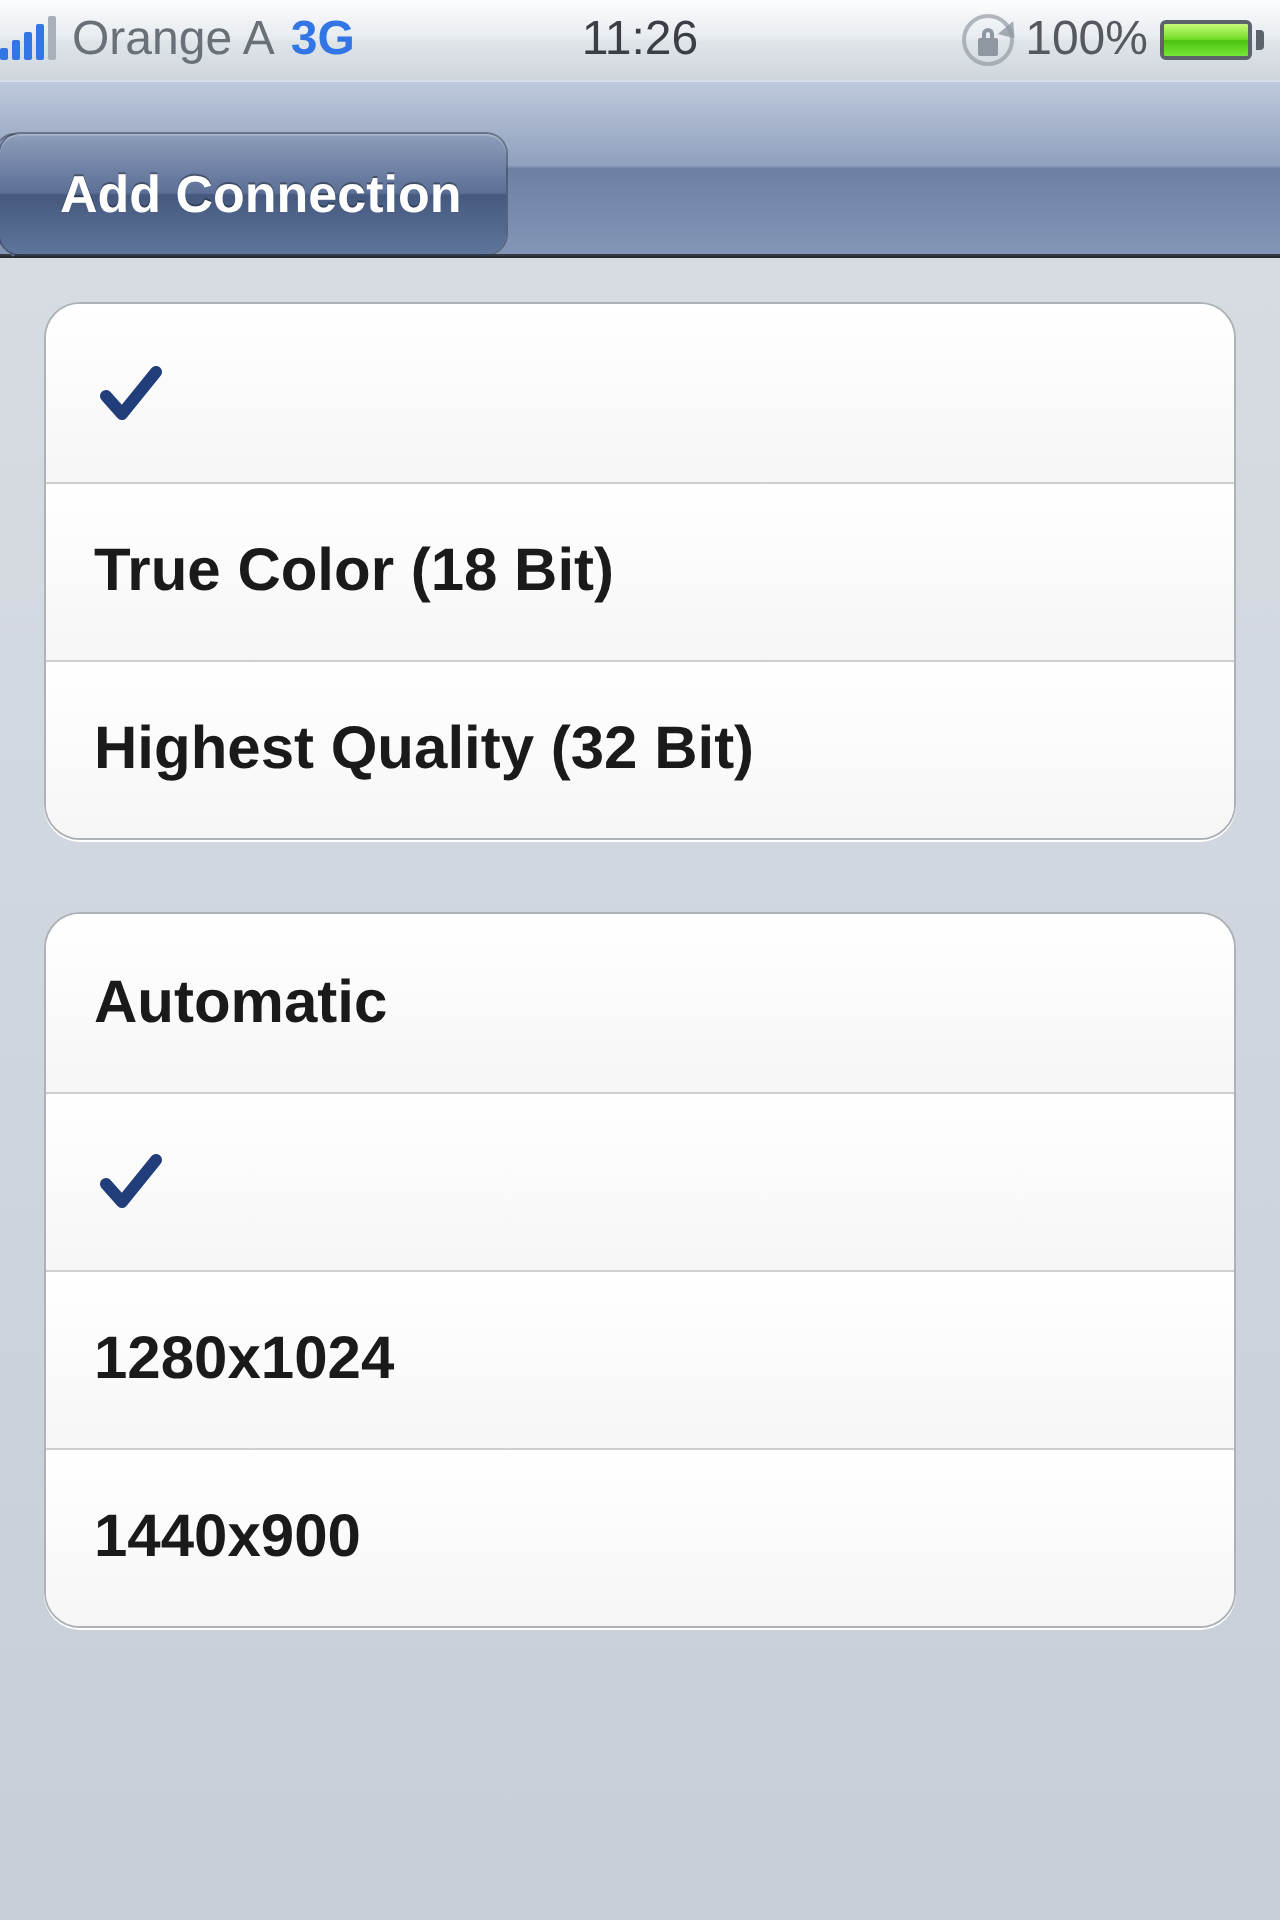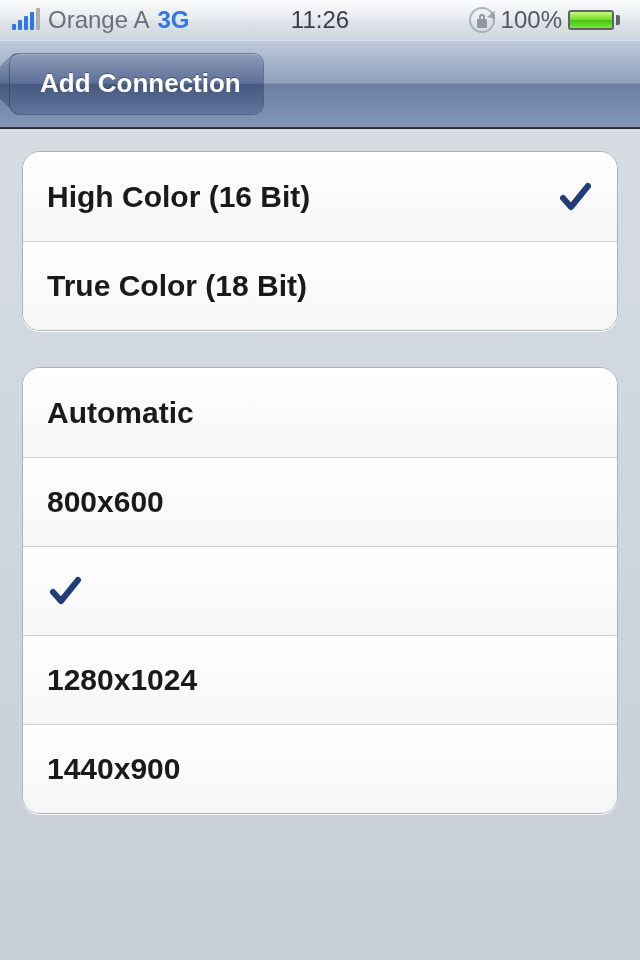--- a/index.html
+++ b/index.html
@@ -13,21 +13,21 @@
       height: 960px;
       font-family: "Helvetica Neue", Helvetica, Arial, sans-serif;
       overflow: hidden;
     }
     
     .status-bar {
       height: 40px;
       background: linear-gradient(#fbfcfd, #e7ebef 48%, #dfe4e9 52%, #cfd6dc);
       display: flex;
       align-items: center;
-      padding: 0 12px;
+      padding: 0 0;
       font-size: 24px;
       color: #555b64;
       font-weight: 500;
     }
     .status-left   { display: flex; align-items: center; gap: 8px; flex: 1; }
     .status-center { flex: 1; text-align: center; font-weight: 400; color: #3b3f45; }
     .status-right  { flex: 1; display: flex; justify-content: flex-end; align-items: center; gap: 6px; }
     .signal {
       display: flex; align-items: flex-end; gap: 2px; height: 20px;
     }
@@ -70,21 +70,21 @@
       background: linear-gradient(#c6f97a, #73de27 48%, #4cc212 52%, #76e735);
       border-radius:1px;
     }
     .battery-wrap { display:flex; align-items:center; gap:4px; padding-right:14px;}
     .pct { font-weight:500; color:#55595f;text-align:center; }
     
     .nav-bar {
       height: 88px;
       background: linear-gradient(#bfcadd, #90a0bd 49%, #6d80a4 51%, #8496b6);
       border-bottom: 1px solid #333a44;
-      display: flex; align-items: center; padding-left: 10px;
+      display: flex; align-items: flex-end; 
       box-shadow: inset 0 1px 0 #ffffff66;
     }
     .back-btn {
       position: relative;
       height: 60px;
       padding: 0 22px 0 30px;
       color: #fff;
       font-size: 26px;
       font-weight: 700;
       display: flex; align-items: center;
@@ -180,38 +180,37 @@
     <button class="back-btn">
       <span>Add Connection</span>
     </button>
   </span>
 </div>
 
 <div class="page">
 
   <div class="group">
       <div class="cell">
-        <span>High Color (16 Bit)</span>
         <span class="check">
           <svg width="34" height="34" viewBox="0 0 34 34">
             <polyline points="5,18 13,27 30,6" fill="none" stroke="#213d7a" stroke-width="6" stroke-linecap="round" stroke-linejoin="round"></polyline>
           </svg>
         </span>
       </div>
       <div class="cell">
         <span>True Color (18 Bit)</span>
       </div>
+      <div class="cell">
+        <span>Highest Quality (32 Bit)</span>
+      </div>
     </div>
 
   <div class="group">
       <div class="cell">
         <span>Automatic</span>
-      </div>
-      <div class="cell">
-        <span>800x600</span>
       </div>
       <div class="cell">
         <span class="check">
           <svg width="34" height="34" viewBox="0 0 34 34">
             <polyline points="5,18 13,27 30,6" fill="none" stroke="#213d7a" stroke-width="6" stroke-linecap="round" stroke-linejoin="round"></polyline>
           </svg>
         </span>
       </div>
       <div class="cell">
         <span>1280x1024</span>

